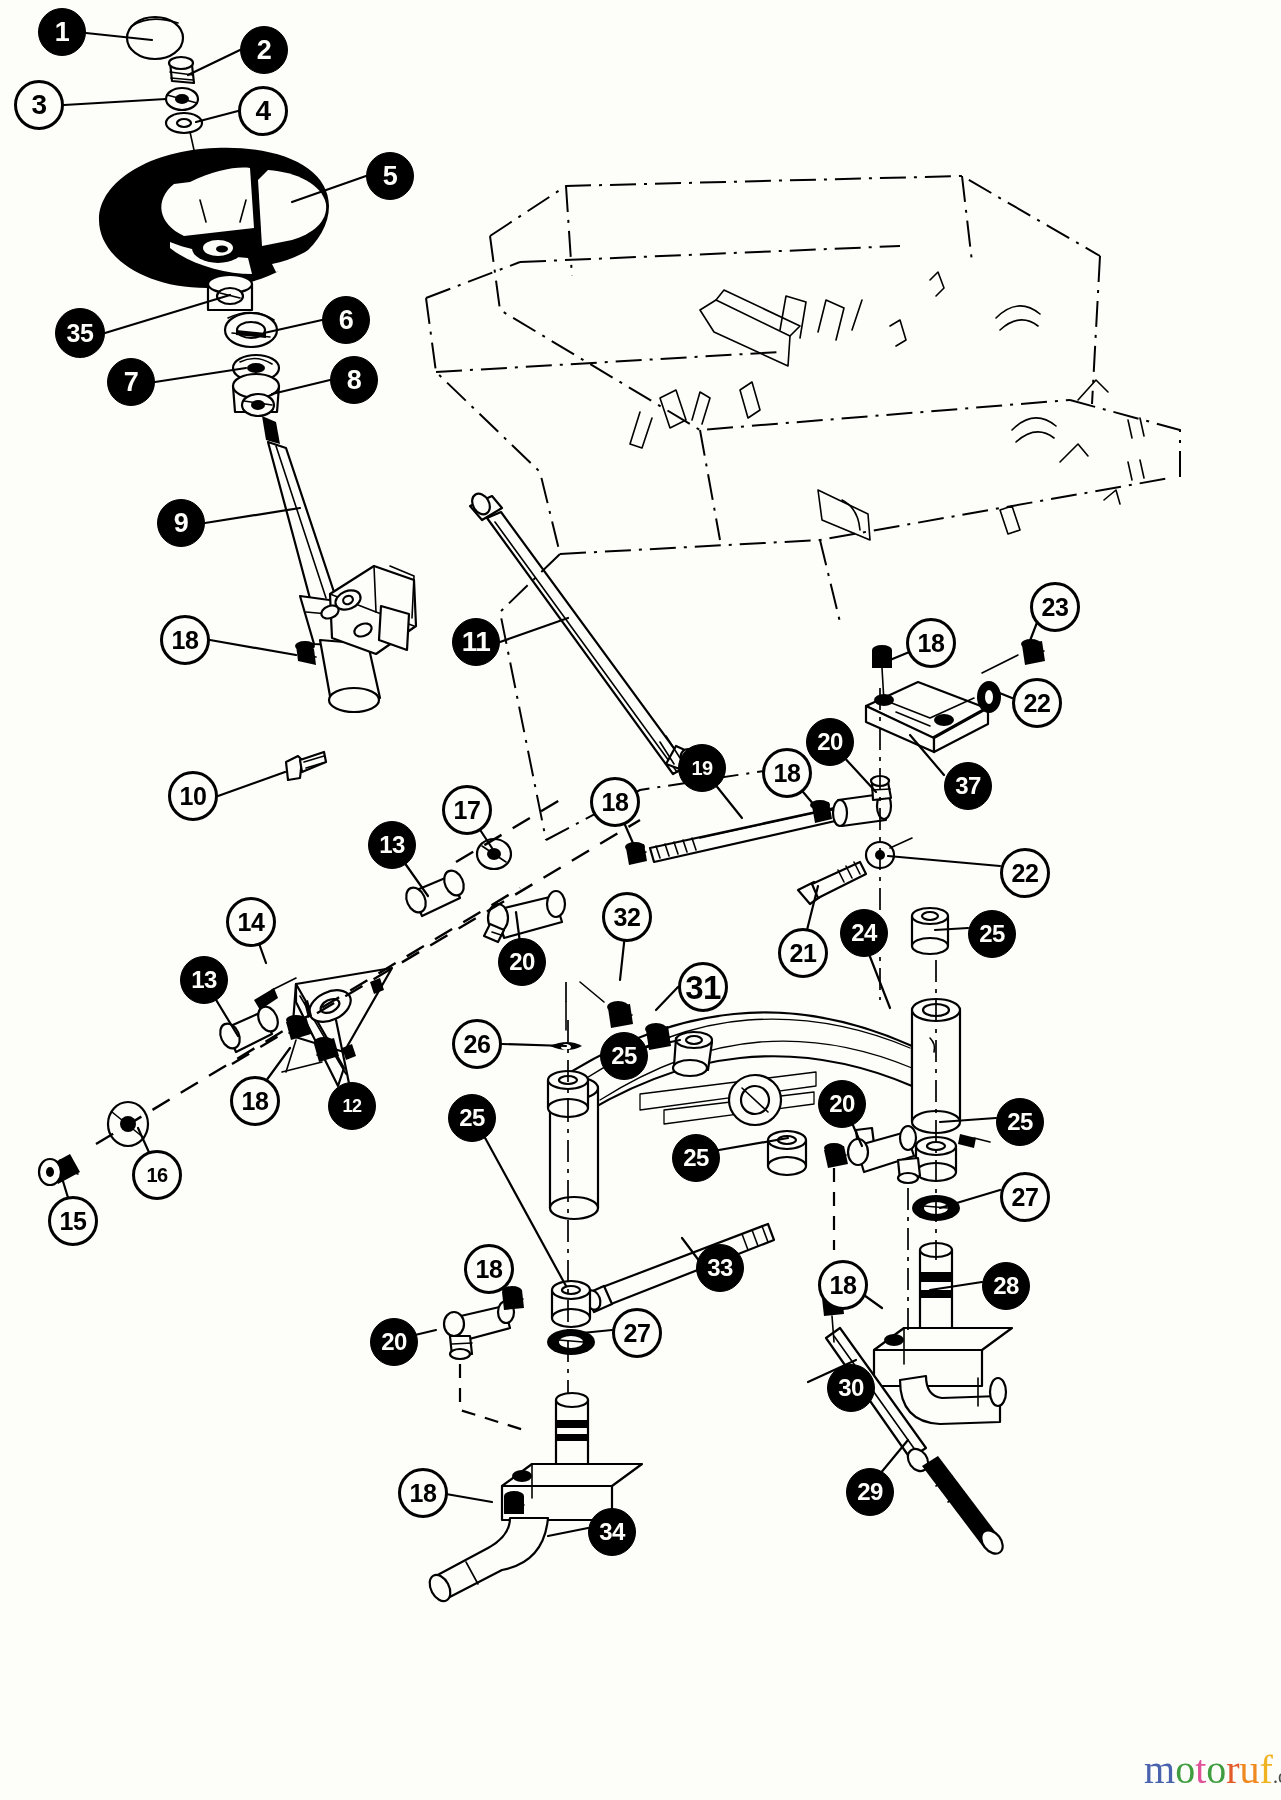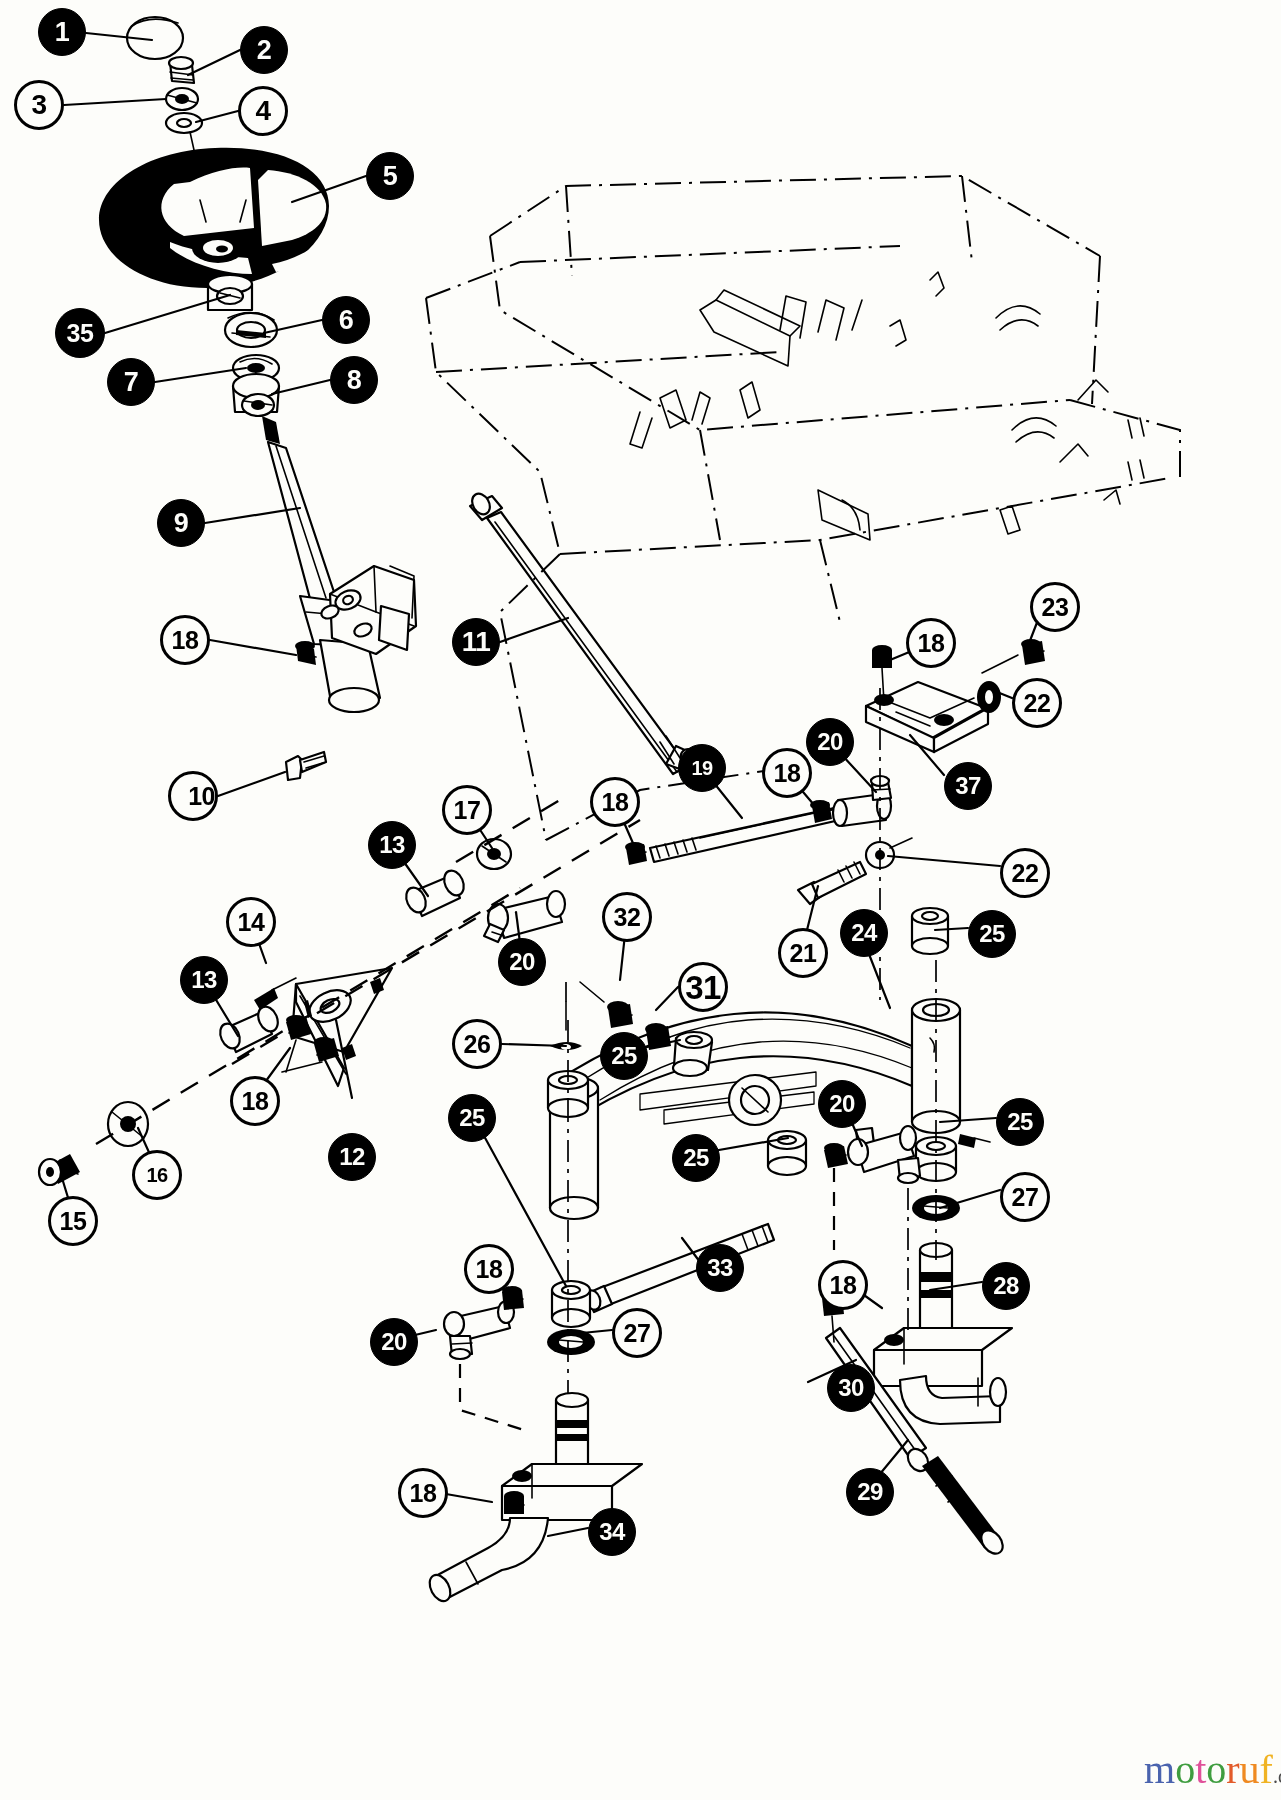--- a/index.html
+++ b/index.html
@@ -658,21 +658,21 @@
       </div>
       <div class="cal filled" style="left: 157px; top: 499px; width: 48px; height: 48px; font-size: 27px;">
         <span>9</span>
       </div>
       <div class="cal open" style="left: 160px; top: 615px; width: 50px; height: 50px; font-size: 25px;">
         <span>18</span>
       </div>
       <div class="cal filled" style="left: 452px; top: 618px; width: 48px; height: 48px; font-size: 28px;">
         <span>11</span>
       </div>
-      <div class="cal open" style="left: 168px; top: 771px; width: 50px; height: 50px; font-size: 25px; justify-content: flex-end;">
+      <div class="cal open" style="left: 168px; top: 771px; width: 50px; height: 50px; font-size: 25px;">
         <span>10</span>
       </div>
       <div class="cal open" style="left: 442px; top: 785px; width: 50px; height: 50px; font-size: 25px;">
         <span>17</span>
       </div>
       <div class="cal filled" style="left: 368px; top: 821px; width: 48px; height: 48px; font-size: 24px;">
         <span>13</span>
       </div>
       <div class="cal open" style="left: 590px; top: 777px; width: 50px; height: 50px; font-size: 25px;">
         <span>18</span>
@@ -727,21 +727,21 @@
       </div>
       <div class="cal open" style="left: 452px; top: 1019px; width: 50px; height: 50px; font-size: 25px;">
         <span>26</span>
       </div>
       <div class="cal filled" style="left: 600px; top: 1032px; width: 48px; height: 48px; font-size: 24px;">
         <span>25</span>
       </div>
       <div class="cal open" style="left: 230px; top: 1076px; width: 50px; height: 50px; font-size: 25px;">
         <span>18</span>
       </div>
-      <div class="cal filled" style="left: 328px; top: 1133px; width: 48px; height: 48px; font-size: 24px; align-items: center;">
+      <div class="cal filled" style="left: 328px; top: 1082px; width: 48px; height: 48px; font-size: 18px; align-items: center;">
         <span>12</span>
       </div>
       <div class="cal filled" style="left: 818px; top: 1080px; width: 48px; height: 48px; font-size: 24px;">
         <span>20</span>
       </div>
       <div class="cal filled" style="left: 996px; top: 1098px; width: 48px; height: 48px; font-size: 24px;">
         <span>25</span>
       </div>
       <div class="cal filled" style="left: 448px; top: 1094px; width: 48px; height: 48px; font-size: 24px;">
         <span>25</span>

